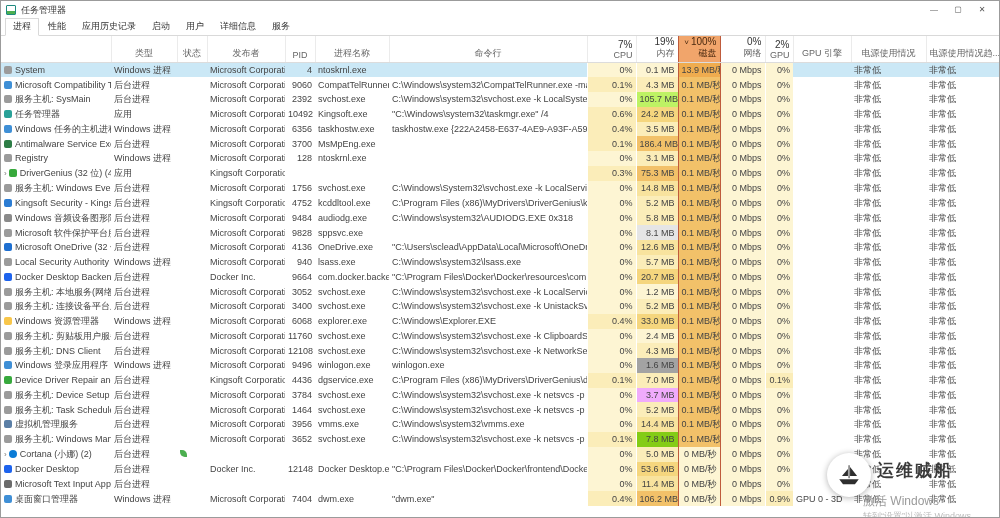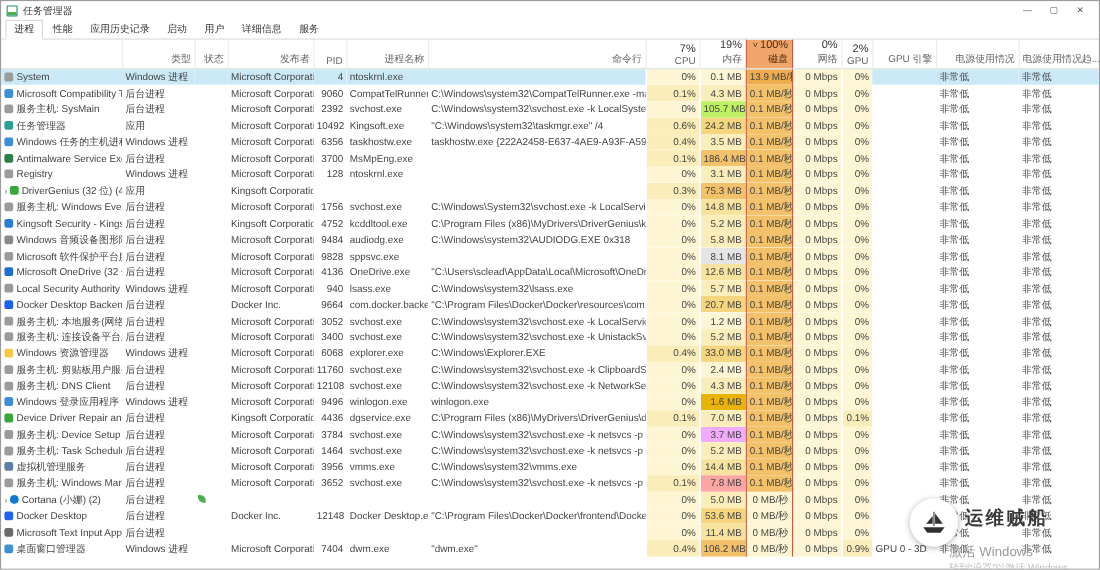--- a/index.html
+++ b/index.html
@@ -24,21 +24,21 @@
   
   table{table-layout:fixed;width:1000px;border-collapse:collapse;}
   col.c-name{width:110px}col.c-type{width:66px}col.c-status{width:30px}
   col.c-pub{width:78px}col.c-pid{width:30px}col.c-proc{width:74px}
   col.c-cmd{width:198px}col.c-cpu{width:49px}col.c-mem{width:42px}
   col.c-disk{width:42px}col.c-net{width:45px}col.c-gpu{width:28px}
   col.c-eng{width:58px}col.c-pow{width:75px}col.c-trend{width:75px}
   thead th{
     height:25px;vertical-align:bottom;font-weight:normal;color:#666;
     padding:0 3px 2px;border-left:1px solid #ebebeb;border-bottom:1px solid #dcdcdc;
-    text-align:right;font-size:9px;white-space:nowrap;overflow:hidden;
+    text-align:center;font-size:9px;white-space:nowrap;overflow:hidden;
   }
   thead th:first-child{border-left:none;}
   th.heat-h{text-align:right;}
   th .pct{display:block;color:#333;font-size:10px;}
   th .hlbl{display:block;color:#666;font-size:9px;}
   th.disk-h{background:#F1A56B;border-left:1px solid #BF5B3C;border-right:1px solid #BF5B3C;}
   th.disk-h .pct,th.disk-h .hlbl{color:#4a2a10;}
   .sort-caret{font-size:8px;color:#4a2a10;margin-right:2px;}
   tbody td{
     height:14.77px;padding:0 3px;font-size:9px;color:#444;
@@ -490,21 +490,21 @@
         </tr>
         <tr>
           <td><span class="pic ic-window"></span><span>Windows 登录应用程序</span></td>
           <td>Windows 进程</td>
           <td></td>
           <td>Microsoft Corporation</td>
           <td class="c-pid-cell">9496</td>
           <td>winlogon.exe</td>
           <td>winlogon.exe</td>
           <td class="heat" style="background: rgb(253, 245, 211);">0%</td>
-          <td class="heat" style="background: #eab308;">1.6 MB</td>
+          <td class="heat" style="background: #a3a3a3;">1.6 MB</td>
           <td class="heat diskcol" style="background: rgb(242, 193, 105);">0.1 MB/秒</td>
           <td class="heat" style="background: rgb(253, 245, 211);">0 Mbps</td>
           <td class="heat" style="background: rgb(253, 245, 211);">0%</td>
           <td></td>
           <td>非常低</td>
           <td>非常低</td>
         </tr>
         <tr>
           <td><span class="pic ic-driver"></span><span>Device Driver Repair and Up...</span></td>
           <td>后台进程</td>
@@ -575,21 +575,21 @@
         </tr>
         <tr>
           <td><span class="pic ic-gear"></span><span>服务主机: Windows Manage...</span></td>
           <td>后台进程</td>
           <td></td>
           <td>Microsoft Corporation</td>
           <td class="c-pid-cell">3652</td>
           <td>svchost.exe</td>
           <td>C:\Windows\system32\svchost.exe -k netsvcs -p -s W...</td>
           <td class="heat" style="background: rgb(251, 237, 185);">0.1%</td>
-          <td class="heat" style="background: #fca5a5;">7.8 MB</td>
+          <td class="heat" style="background: #84cc16;">7.8 MB</td>
           <td class="heat diskcol" style="background: rgb(242, 193, 105);">0.1 MB/秒</td>
           <td class="heat" style="background: rgb(253, 245, 211);">0 Mbps</td>
           <td class="heat" style="background: rgb(253, 245, 211);">0%</td>
           <td></td>
           <td>非常低</td>
           <td>非常低</td>
         </tr>
         <tr>
           <td><span class="exp">›</span><span class="pic ic-cortana"></span><span>Cortana (小娜) (2)</span></td>
           <td>后台进程</td>

